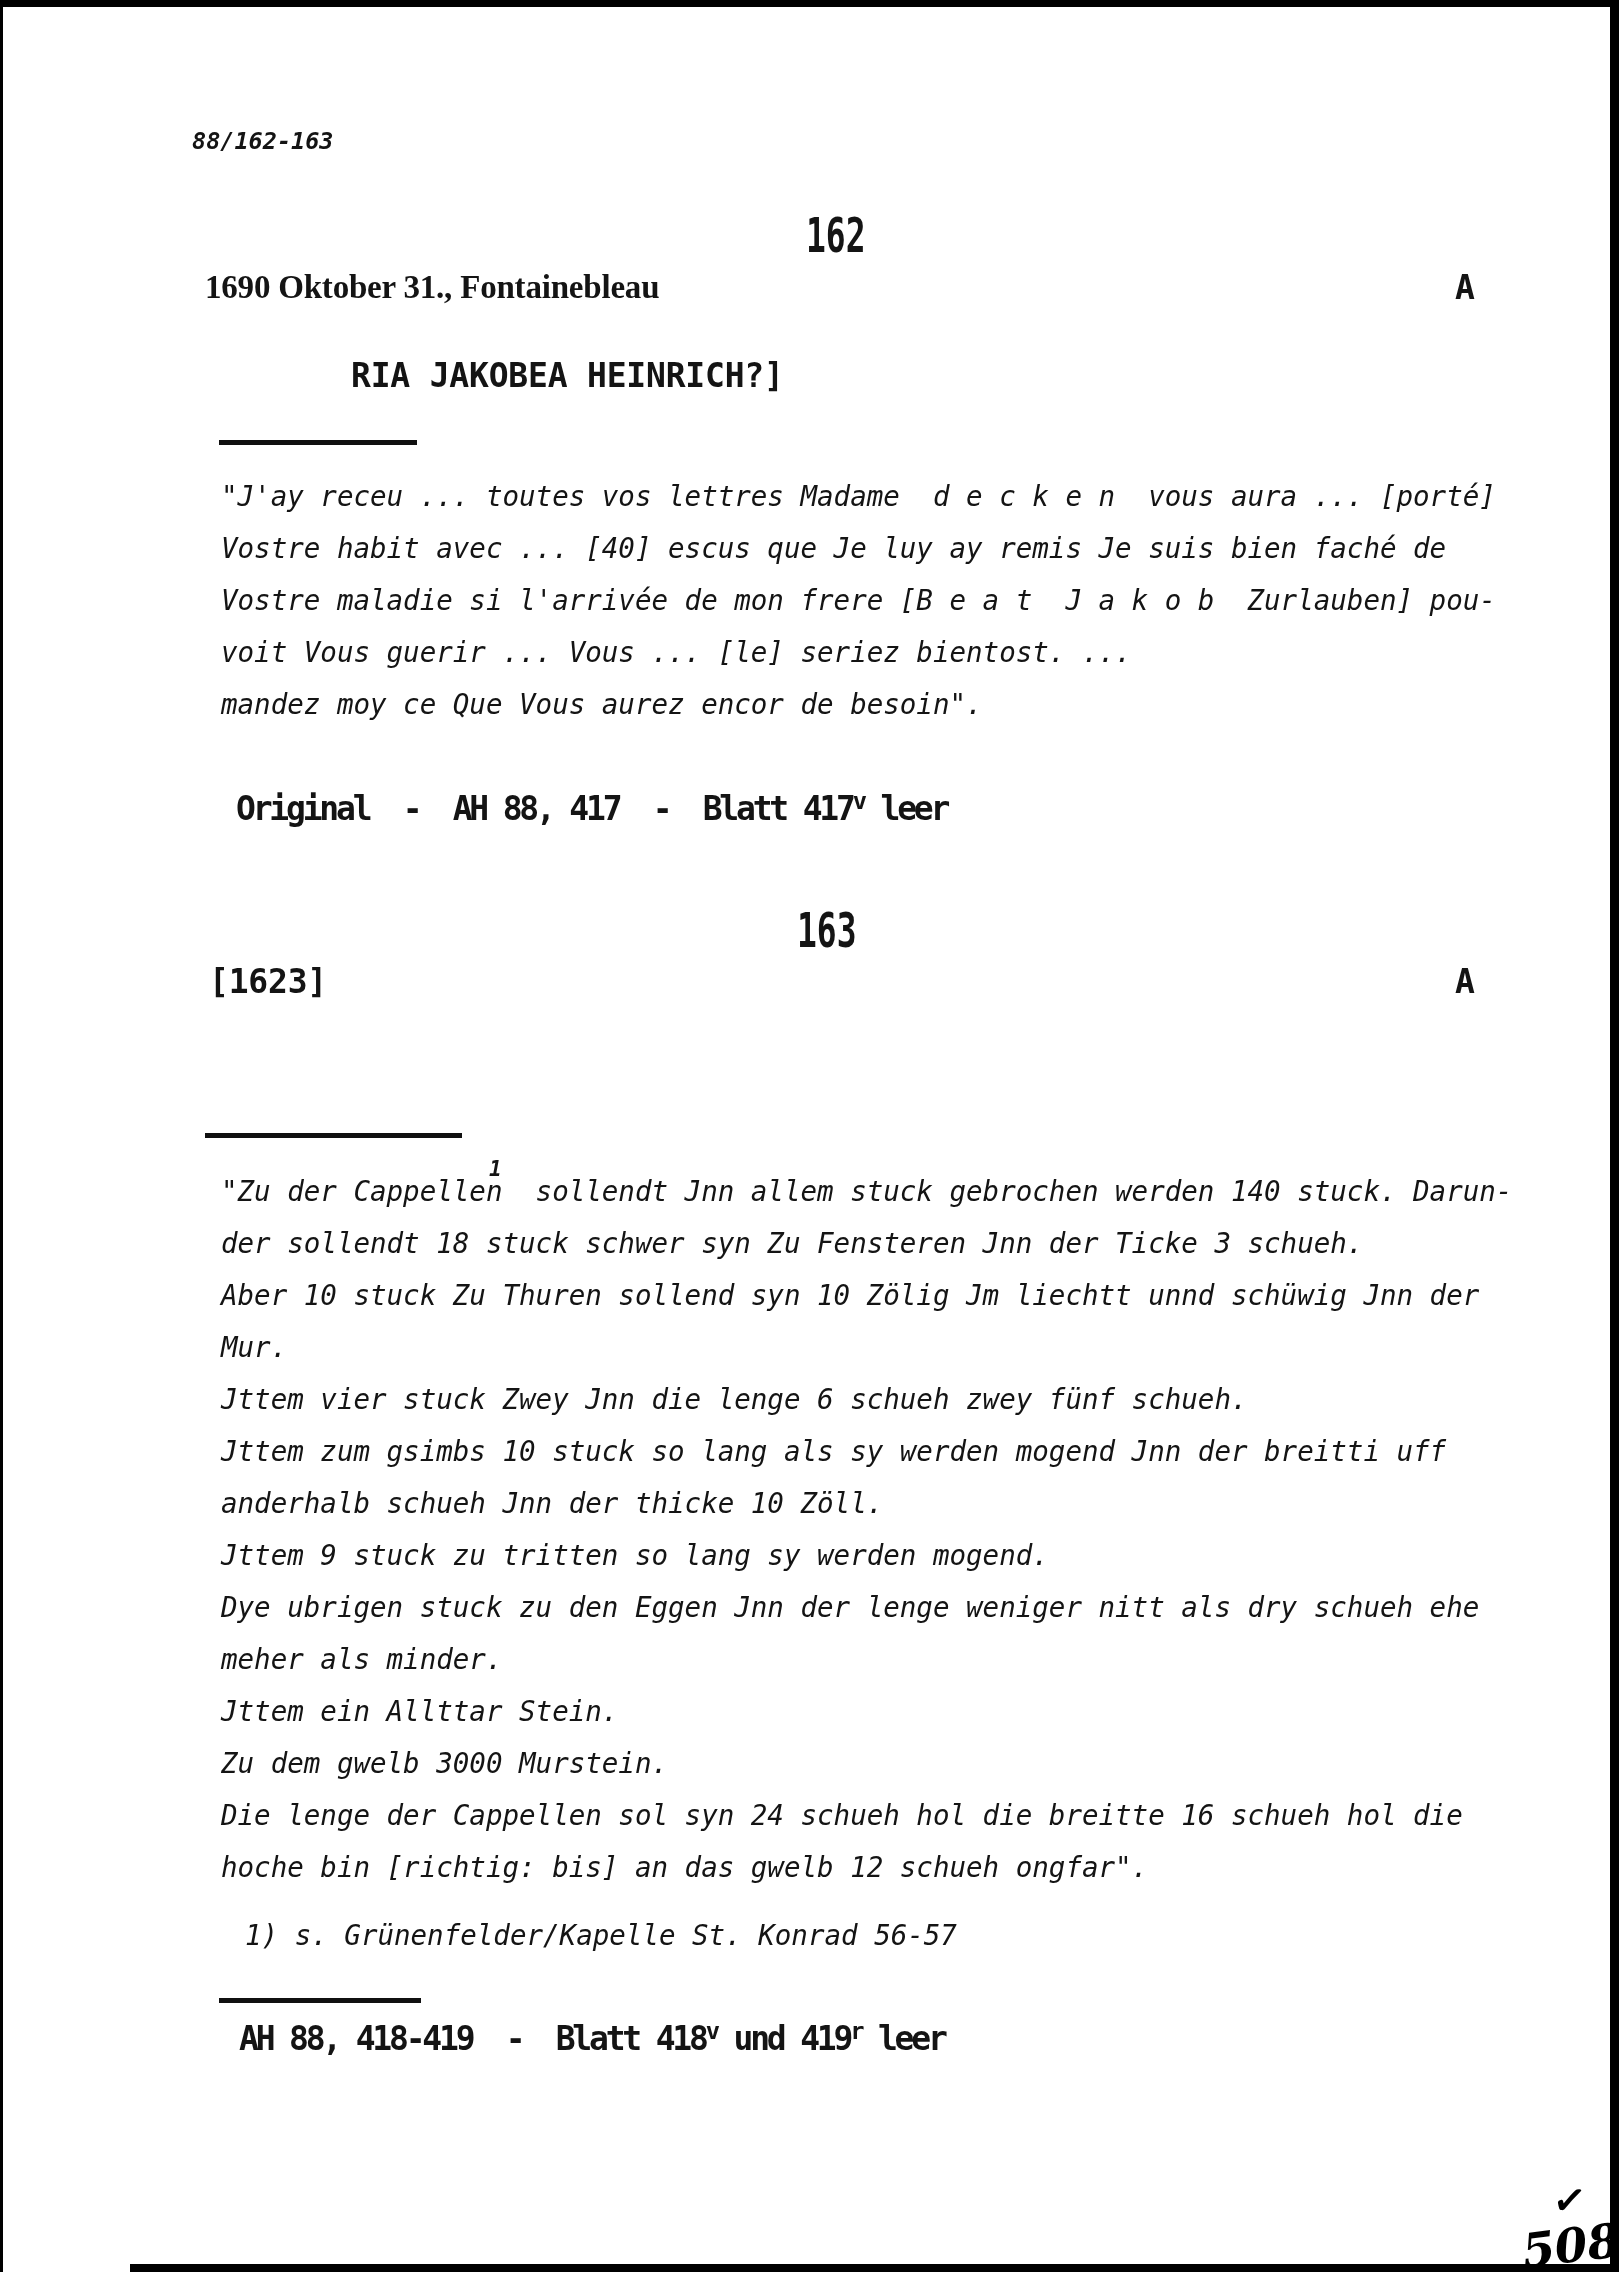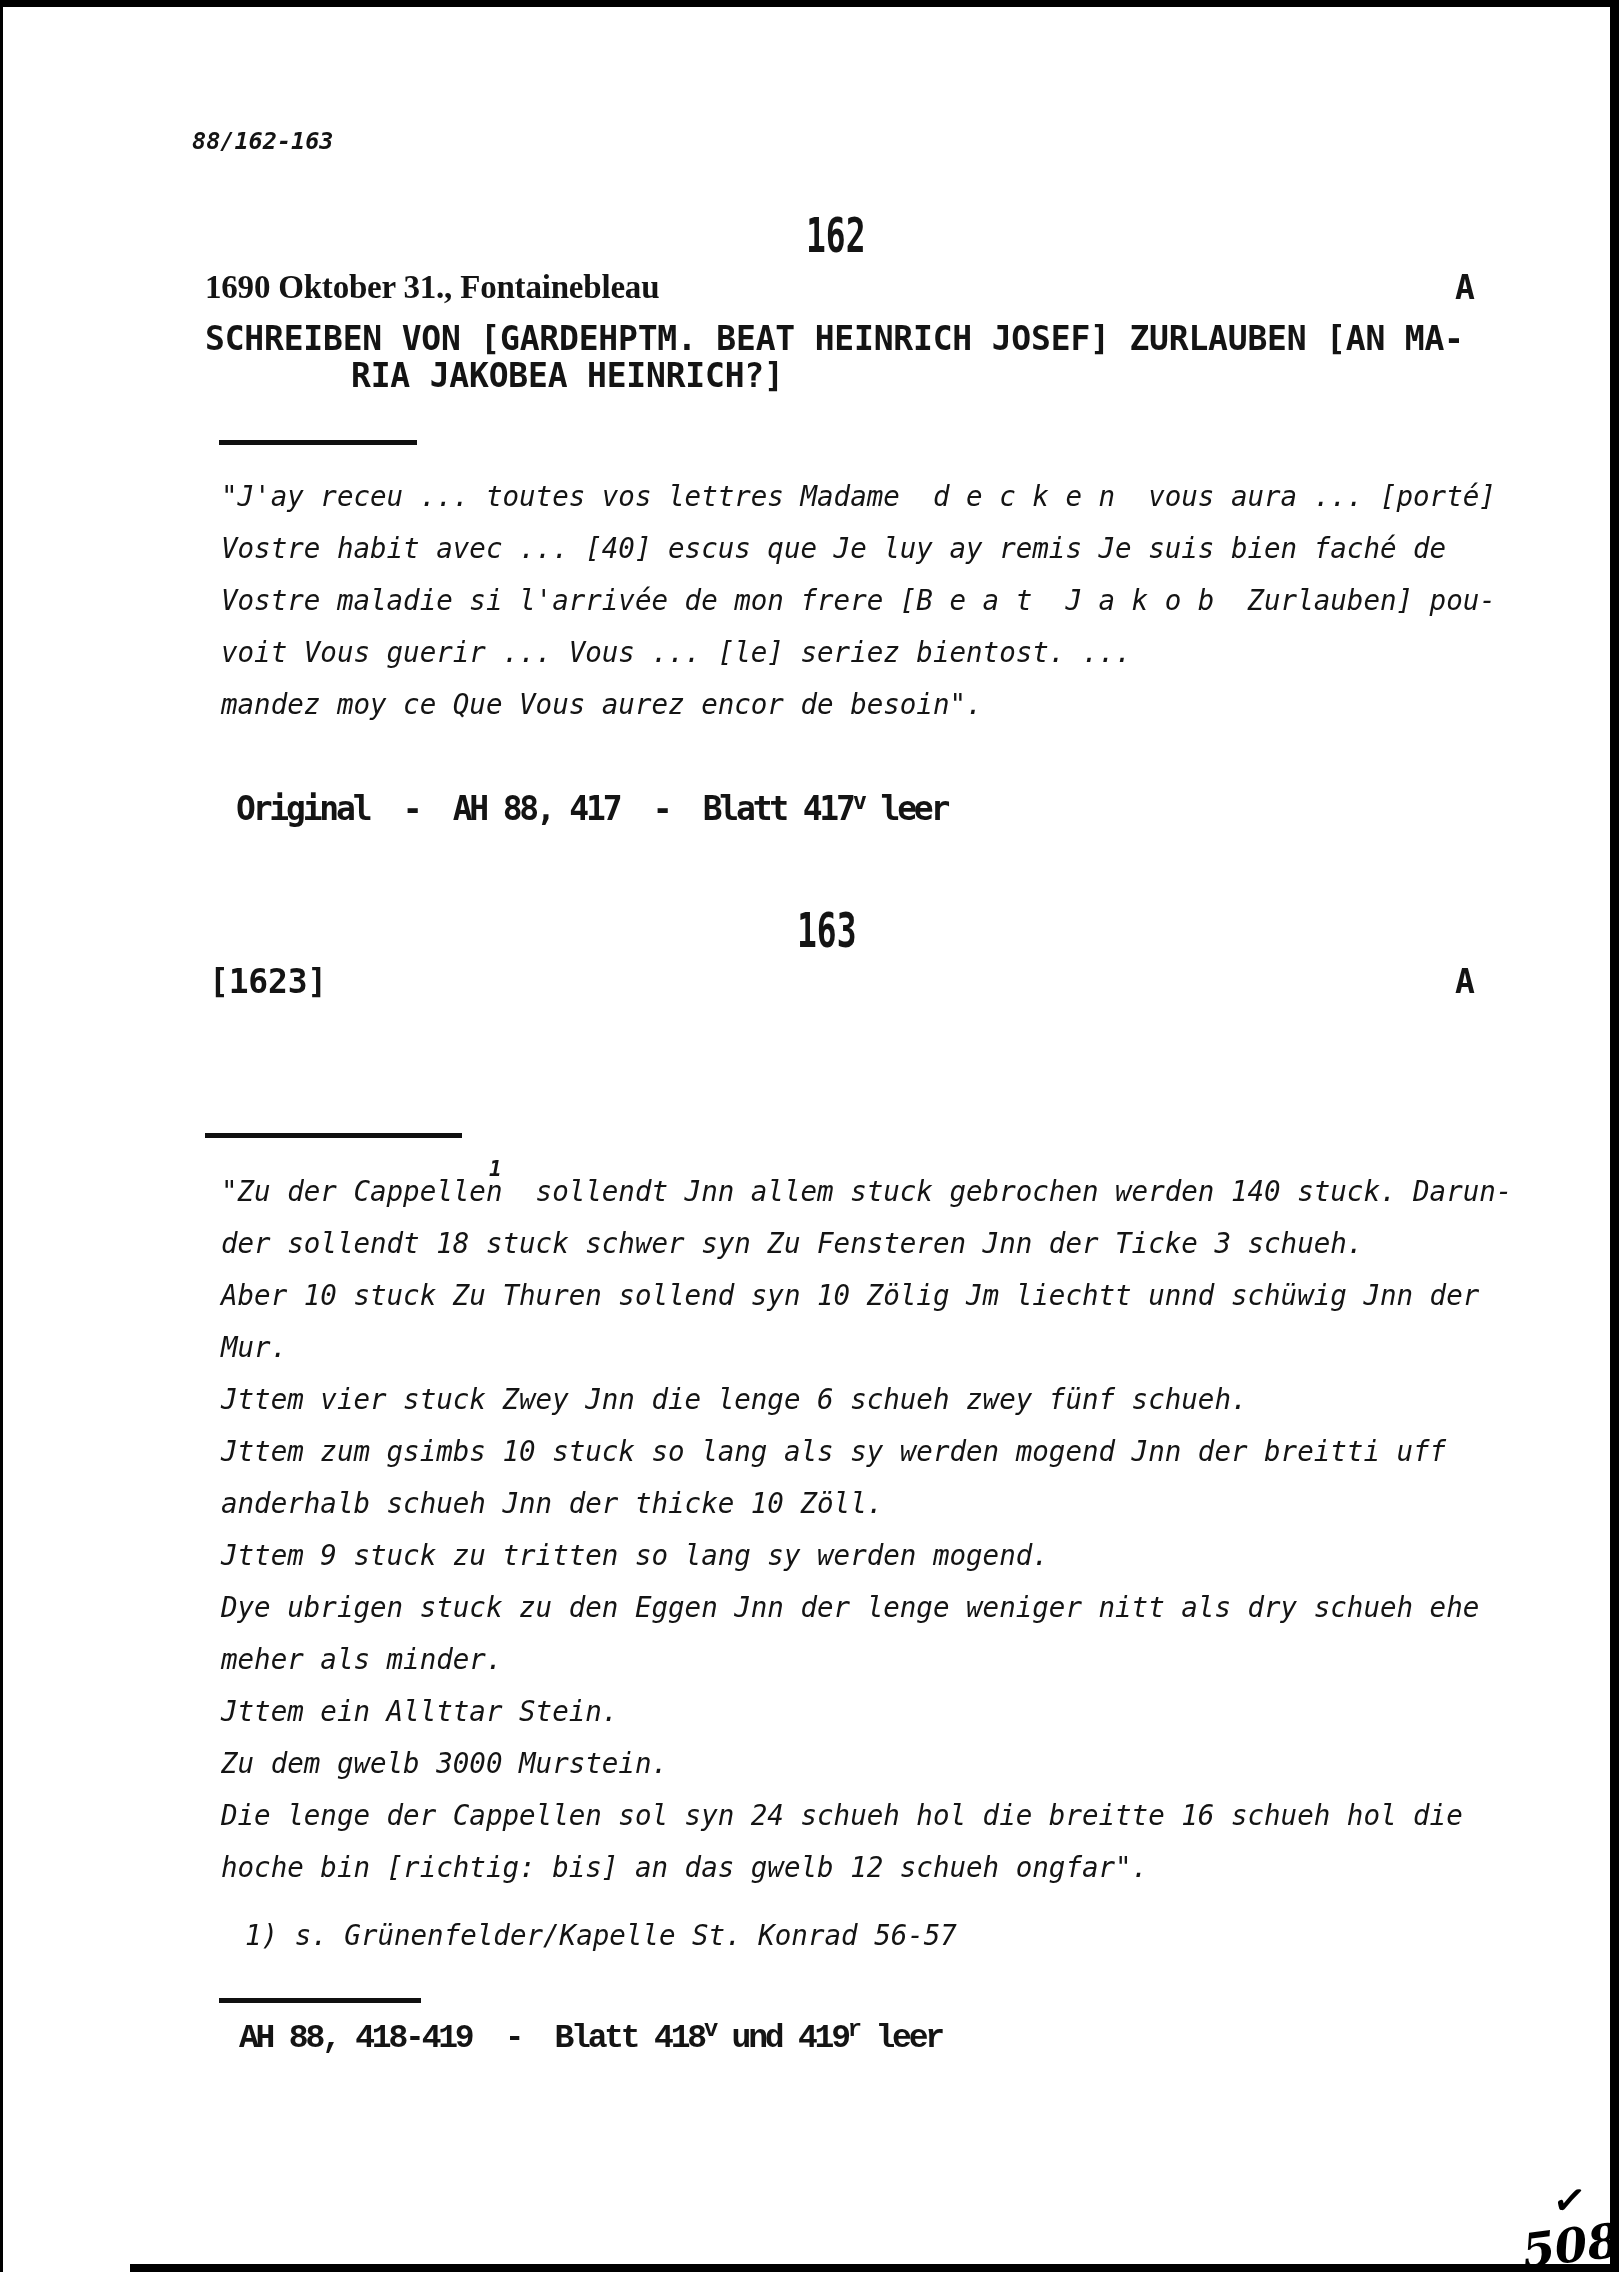--- a/index.html
+++ b/index.html
@@ -41,21 +41,20 @@
   <div class="border" style="left:1610px;top:0;width:9.7px;height:2273px;"></div>
   <div class="border" style="left:130px;top:2264px;width:1490px;height:9px;"></div>
 
   <div class="t i b f29" style="left:192px;top:130px;">88/162-163</div>
 
   <div class="t bignum" style="left:806px;top:211px;">162</div>
 
   <div class="t b f41" style="left:205px;top:271px;font-family:Liberation Serif, serif;">1690 Oktober 31., Fontainebleau</div>
   <div class="t b f41" style="left:1455px;top:271px;">A</div>
 
-  <div class="t b f41" style="left:205px;top:322px;">SCHREIBEN VON [GARDEHPTM. BEAT HEINRICH JOSEF] ZURLAUBEN [AN MA-</div>
   <div class="t b f41" style="left:351px;top:359px;">RIA JAKOBEA HEINRICH?]</div>
 
   <div class="rule" style="left:219px;top:440px;width:198px;"></div>
 
   <div class="t quote" style="left:221px;top:470px;">"J'ay receu ... toutes vos lettres Madame  d e c k e n  vous aura ... [porté]
 Vostre habit avec ... [40] escus que Je luy ay remis Je suis bien faché de
 Vostre maladie si l'arrivée de mon frere [B e a t  J a k o b  Zurlauben] pou-
 voit Vous guerir ... Vous ... [le] seriez bientost. ...
 mandez moy ce Que Vous aurez encor de besoin".</div>
 
@@ -82,19 +81,19 @@
 Jttem ein Allttar Stein.
 Zu dem gwelb 3000 Murstein.
 Die lenge der Cappellen sol syn 24 schueh hol die breitte 16 schueh hol die
 hoche bin [richtig: bis] an das gwelb 12 schueh ongfar".</div>
   <div class="t i b" style="left:489px;top:1159px;font-size:21px;">1</div>
 
   <div class="t i f34" style="left:221px;top:1922px;margin-left:24px;">1) s. Grünenfelder/Kapelle St. Konrad 56-57</div>
 
   <div class="rule" style="left:219px;top:1998px;width:202px;"></div>
 
-  <div class="t b srcline" style="left:221px;top:2022px;font-family:Liberation Mono, monospace;"><span>AH 88, 418-419  -  Blatt 418</span><span class="sup">v</span><span> und 419</span><span class="sup">r</span><span> leer</span></div>
+  <div class="t b srcline" style="left:221px;top:2022px;"><span>AH 88, 418-419  -  Blatt 418</span><span class="sup">v</span><span> und 419</span><span class="sup">r</span><span> leer</span></div>
 
   <div class="hand b" style="left:1553px;top:2176px;font-size:40px;transform:rotate(6deg);">✓</div>
   <div class="hand b i" style="left:1522px;top:2218px;font-size:47px;transform:rotate(-7deg);">508</div>
 
 </div>
 
 
 </body></html>

